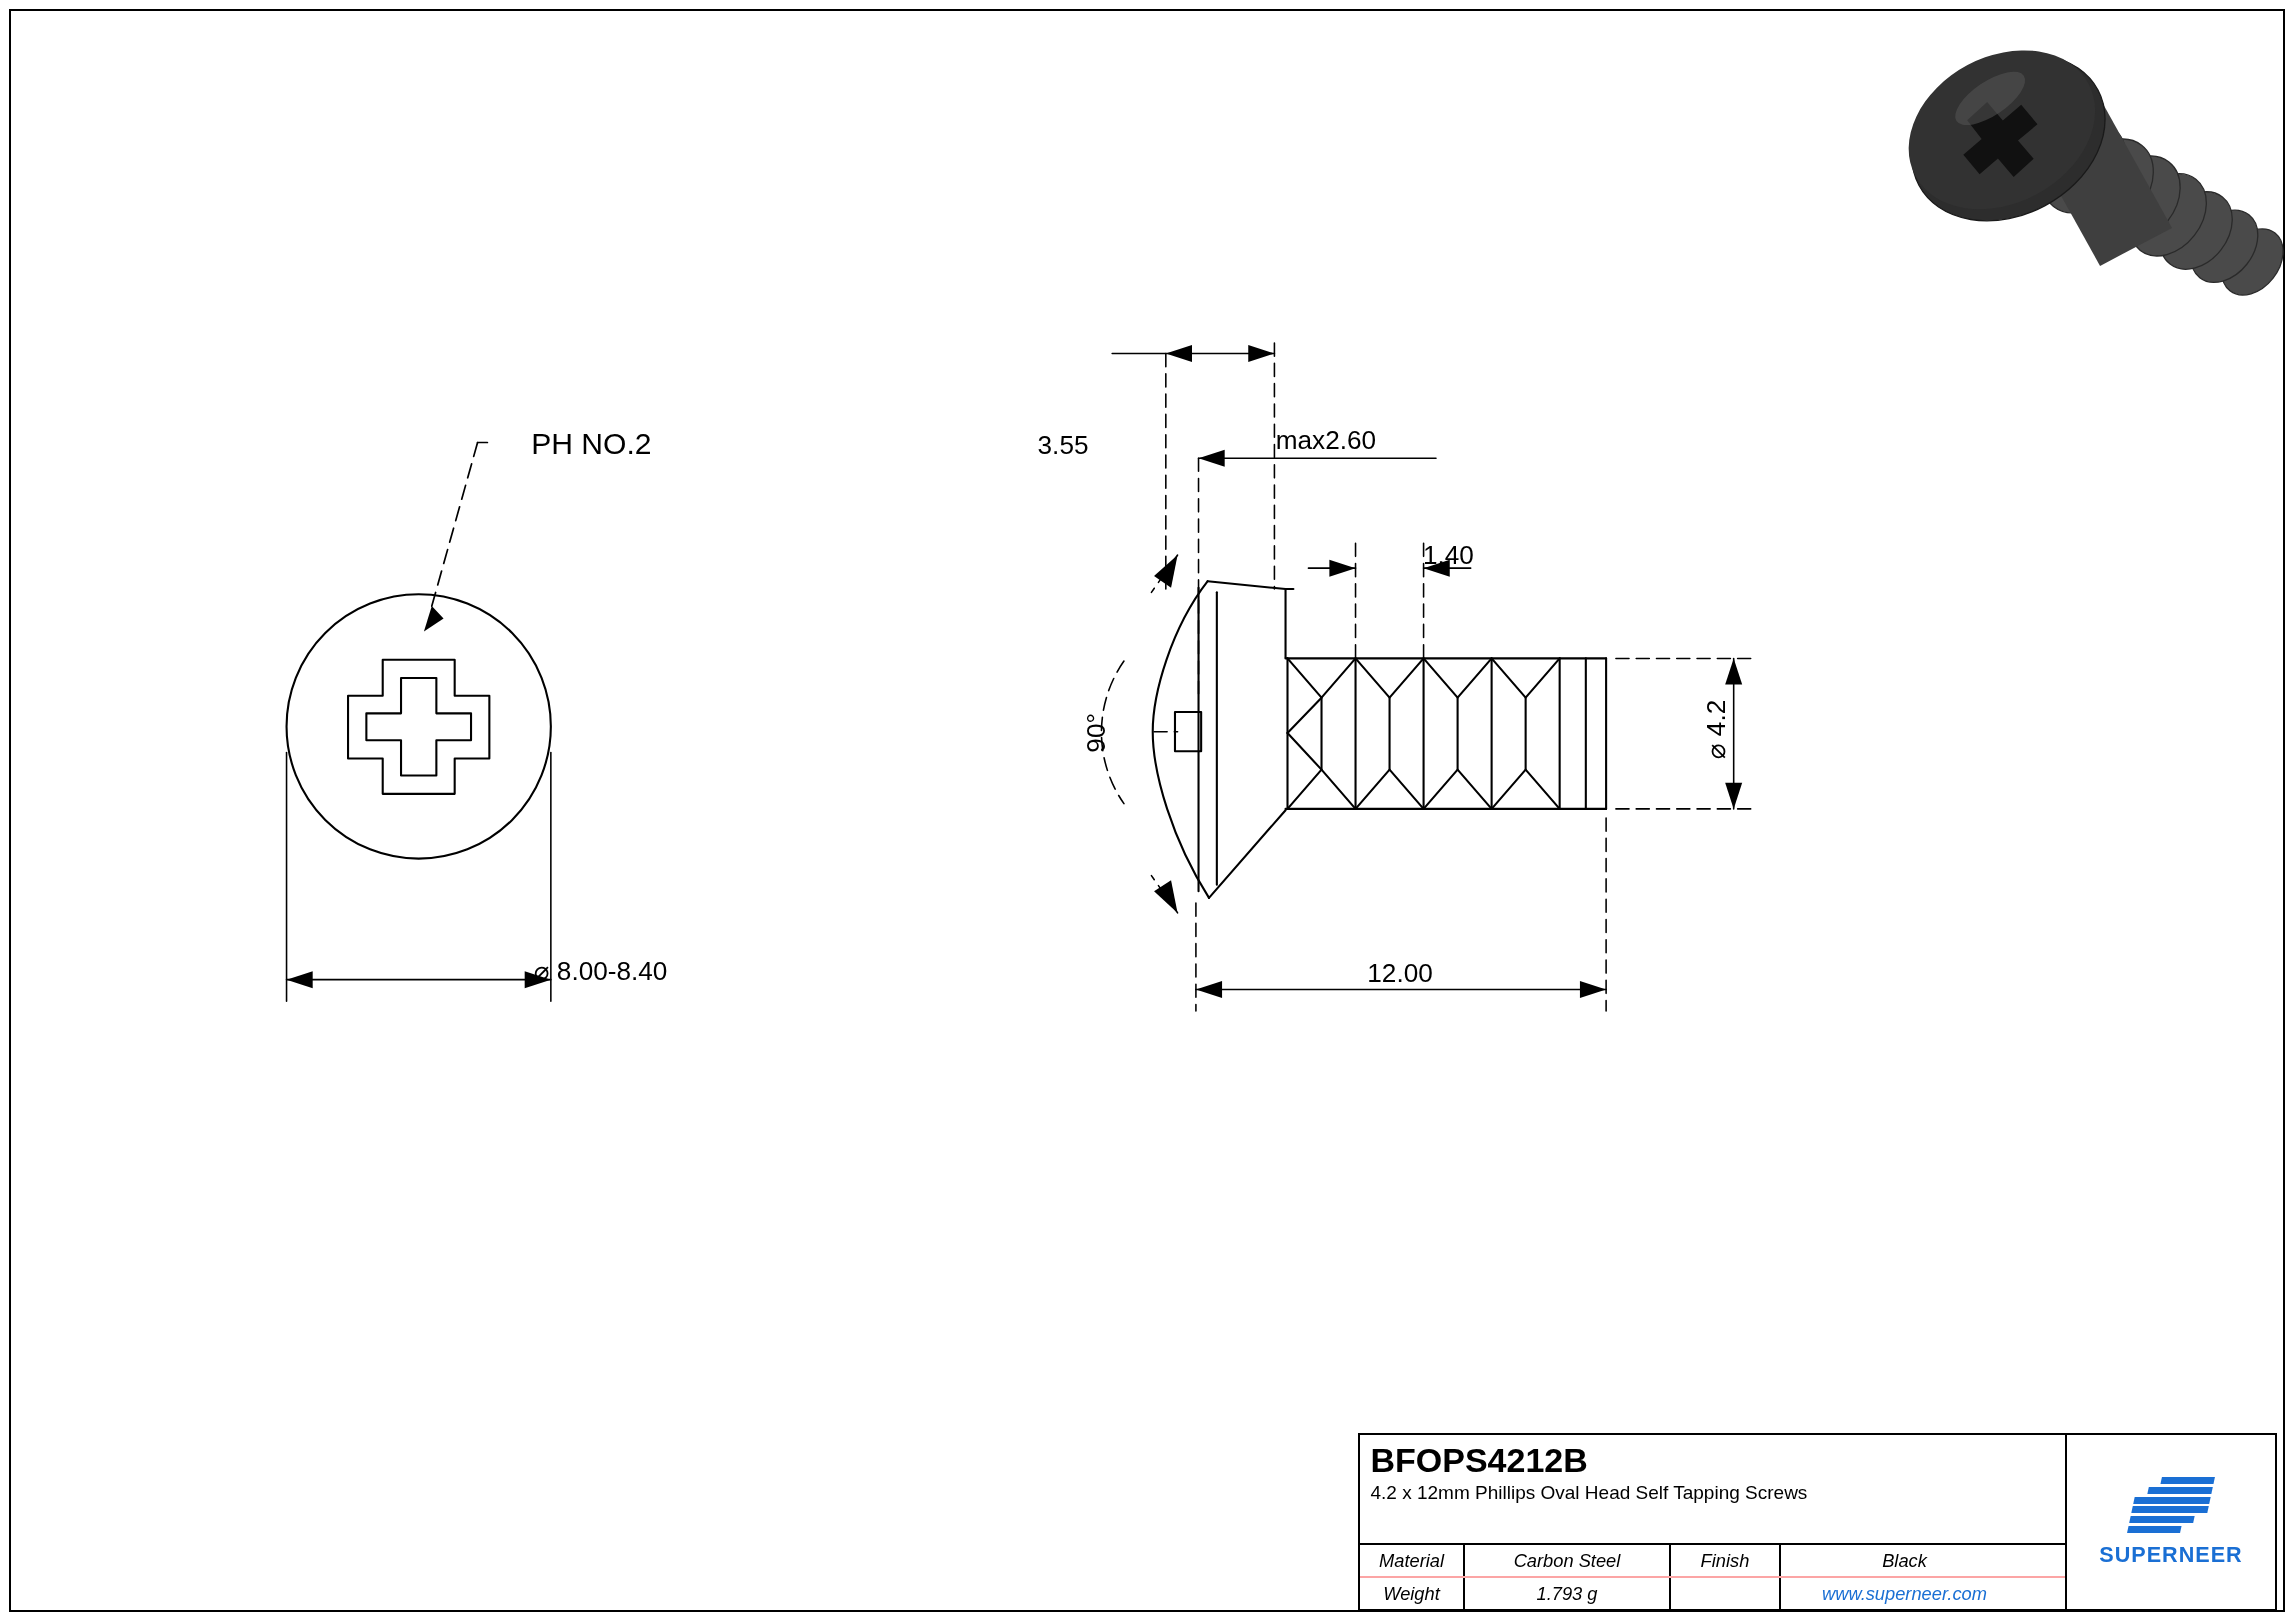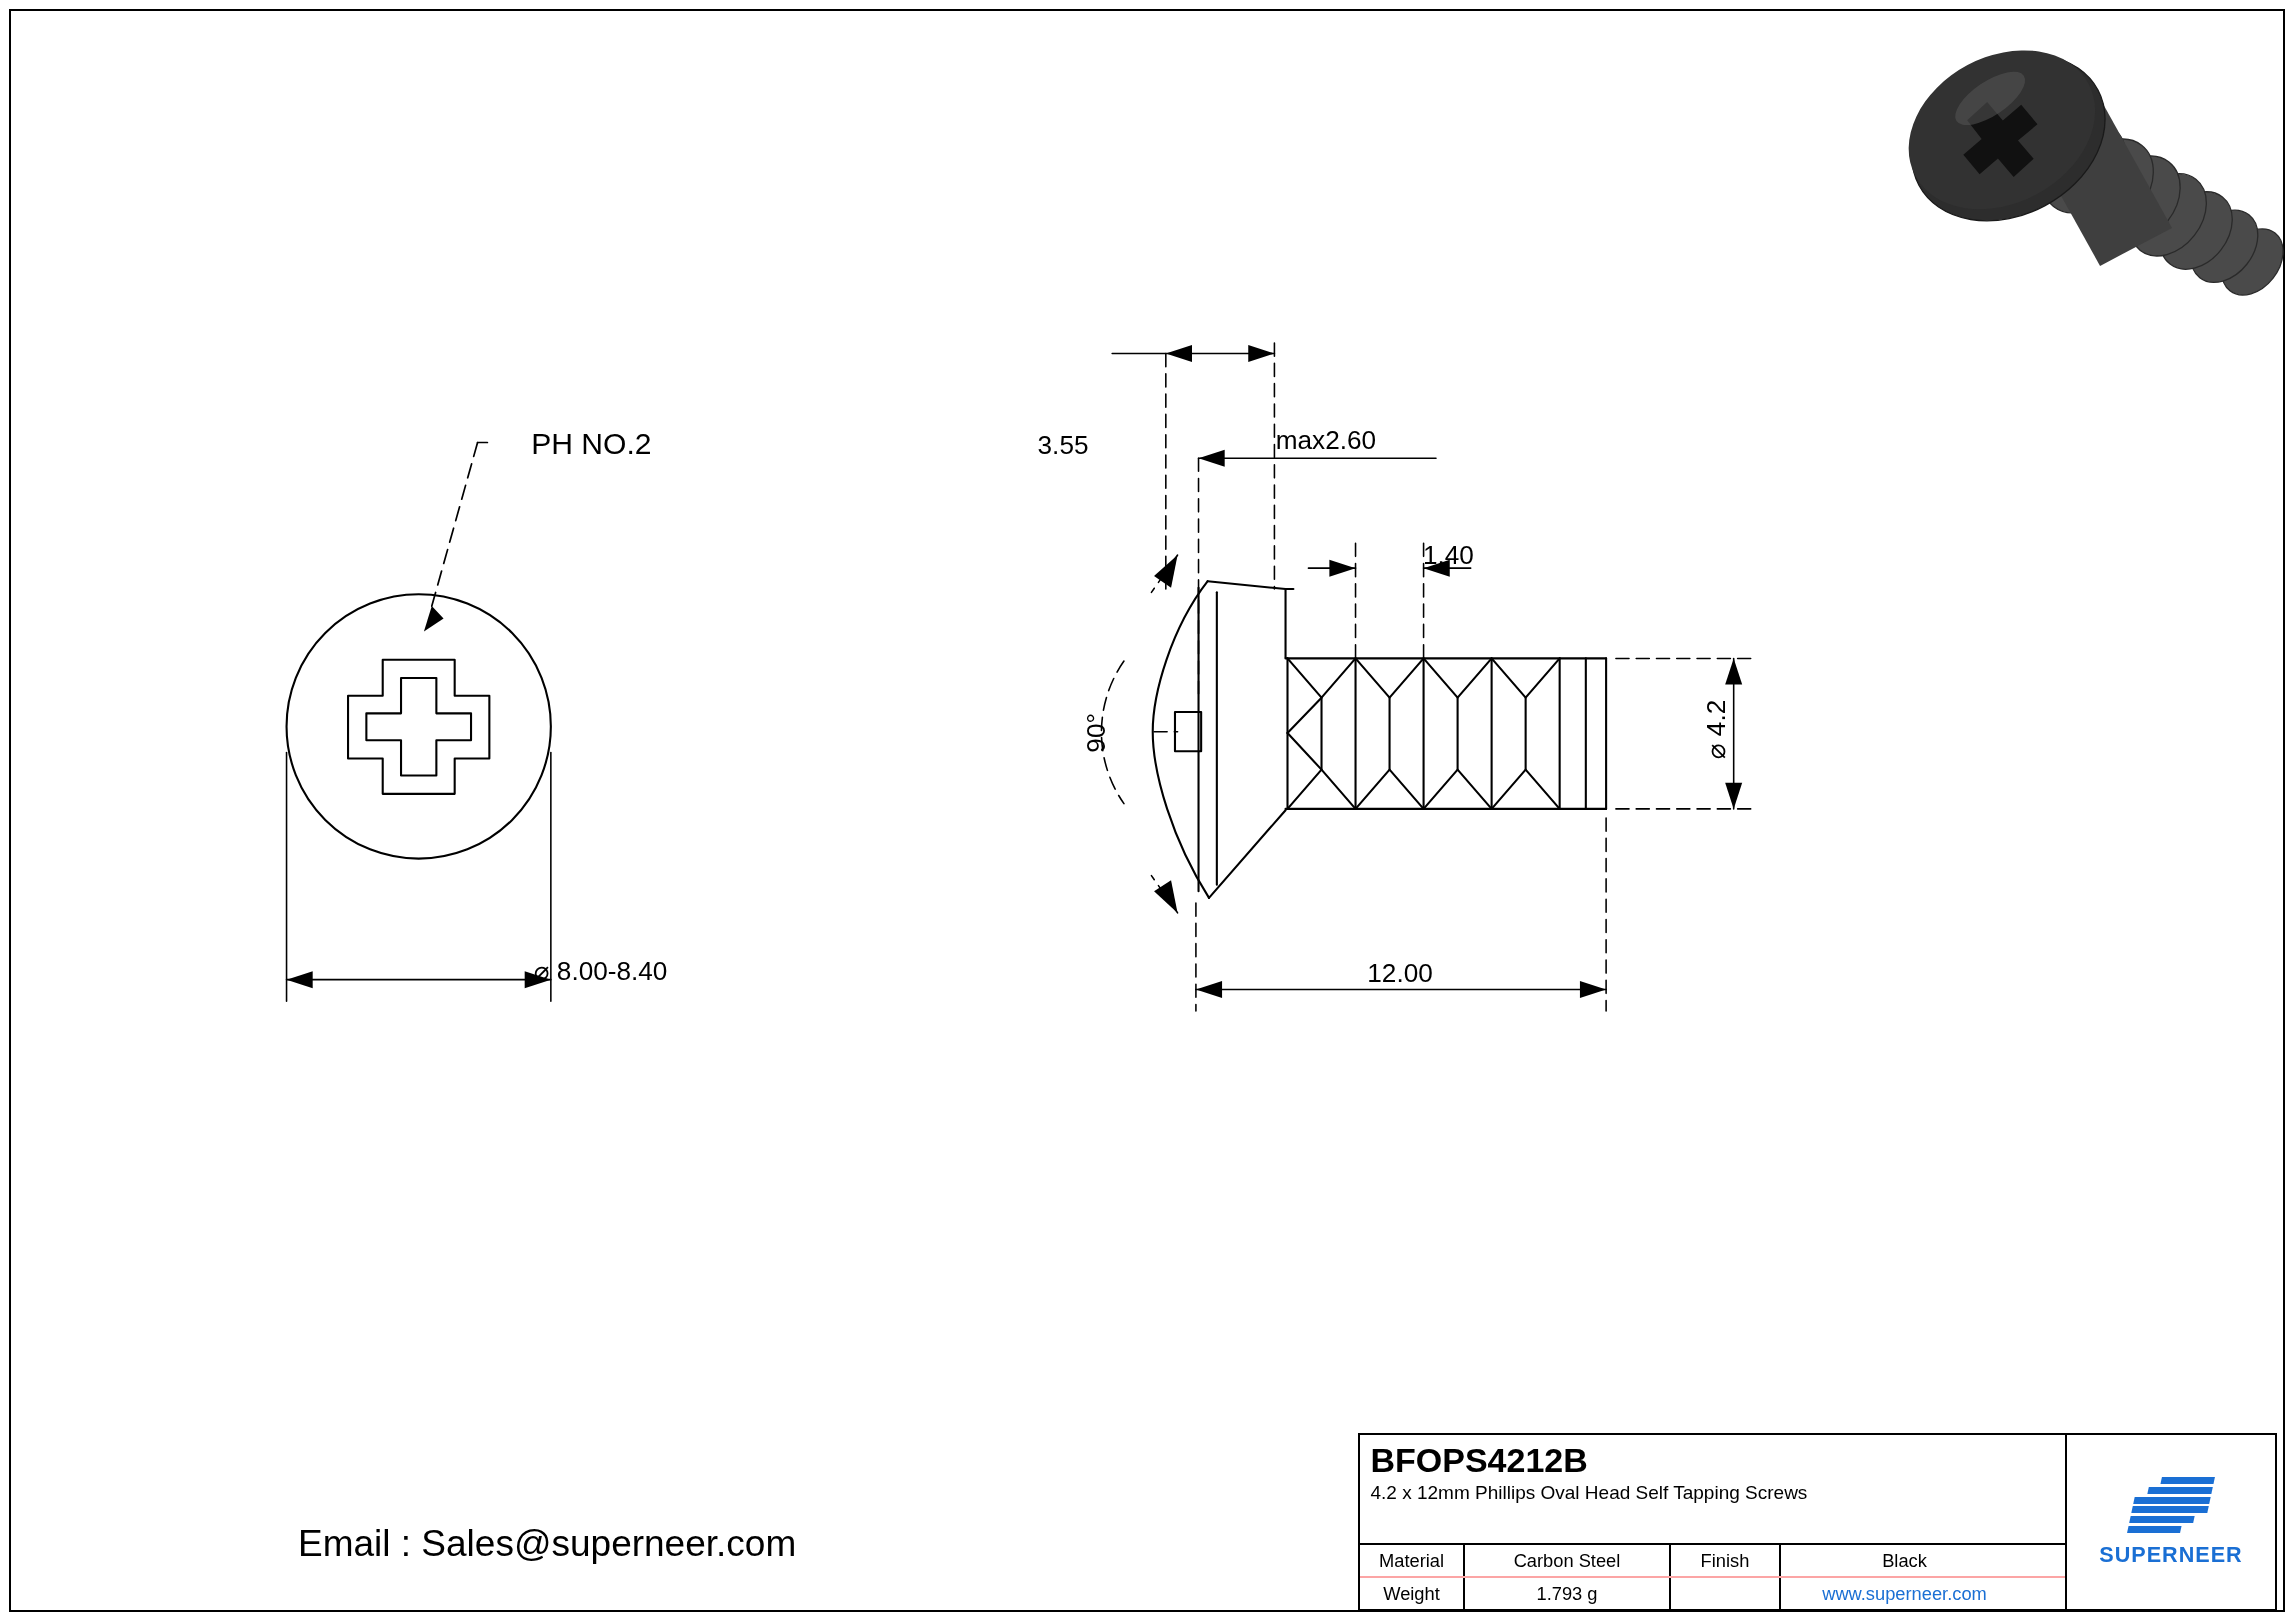--- a/index.html
+++ b/index.html
@@ -74,20 +74,21 @@
     line-height: 1.05;
   }
   .tb-desc {
     padding: 3.9px 10.5px 6.5px 10.5px;
     font-size: 19px;
     color: #000000;
   }
   .tb-rows {
     margin-top: auto;
     border-top: 2px solid #000000;
+    font-style: italic;
   }
   .tb-row {
     display: flex;
     height: 31px;
     align-items: stretch;
   }
   .tb-row + .tb-row {
     border-top: 2px solid #fca5a5;
   }
   .tb-cell {
@@ -283,21 +284,20 @@
       <ellipse cx="3060" cy="198" rx="150" ry="112" transform="rotate(-28 3060 198)" fill="#323232" stroke="none"></ellipse>
 
       <g fill="#111111" stroke="none" transform="rotate(-28 3060 198)">
         <path d="M 3020 160 L 3060 150 L 3068 186 L 3104 178 L 3112 216 L 3074 224 L 3082 260 L 3042 270 L 3034 234 L 2998 242 L 2990 204 L 3026 196 Z"></path>
       </g>
 
       <ellipse cx="3042" cy="150" rx="62" ry="26" transform="rotate(-34 3042 150)" fill="#555555" stroke="none" opacity="0.55"></ellipse>
     </g>
   </svg>
 
-  <div class="email">Email : Sales@superneer.com</div>
 
   <div class="titleblock">
     <div class="tb-left">
       <div class="tb-code">BFOPS4212B</div>
       <div class="tb-desc">4.2 x 12mm Phillips Oval Head Self Tapping Screws</div>
       <div class="tb-rows">
         <div class="tb-row">
           <div class="tb-cell k">Material</div>
           <div class="tb-cell v">Carbon Steel</div>
           <div class="tb-cell k2">Finish</div>

